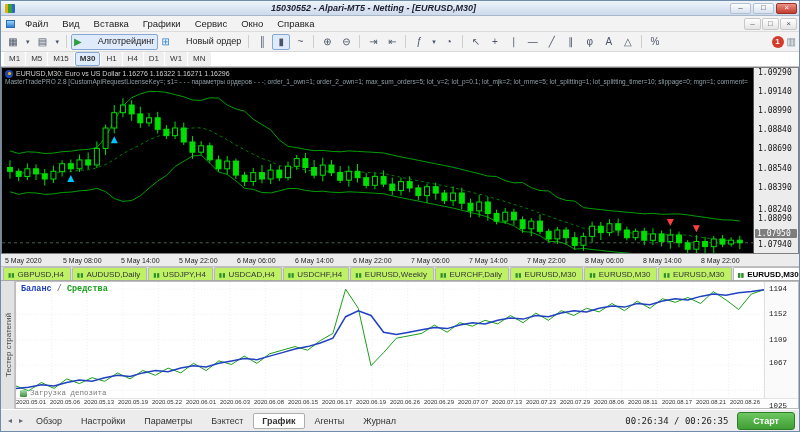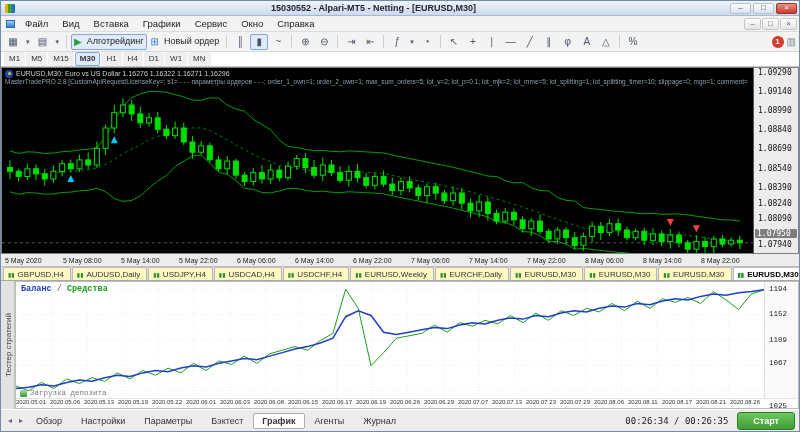--- a/index.html
+++ b/index.html
@@ -2,21 +2,21 @@
 <html><head>
 <meta charset="utf-8">
 <style>
   * { box-sizing: border-box; margin:0; padding:0; }
   html,body { width:800px; height:432px; overflow:hidden; }
   body { font-family:"Liberation Sans", sans-serif; background:#9aa7b5; }
   .window { width:800px; height:432px; display:flex; flex-direction:column; background:#ececec; border:1px solid #6f8cab; overflow:hidden; }
 
   
   .titlebar { height:15px; flex:0 0 15px; display:flex; align-items:center; padding:0 2px;
-    background:linear-gradient(#eef4fb,#ccdaeb); border-bottom:1px solid #a8b8ca; }
+    background:linear-gradient(#eef4fb,#ccdaeb); border-bottom:1px solid #a8b8ca;font-style:italic; }
   .title-icon { width:10px; height:9px; margin:0 4px 0 2px; border-radius:1px;
     background:linear-gradient(90deg,#e2b007 0 33%, #3aa13a 33% 66%, #2b66c9 66%); }
   .title-text { flex:1; text-align:center; font-size:9px; font-weight:bold; color:#223; white-space:nowrap; overflow:hidden; }
   .win-btn { width:21px; height:11px; margin-left:2px; display:flex; align-items:center; justify-content:center;
     font-size:8px; line-height:1; color:#445; border:1px solid #b2c0d2; border-radius:2px;
     background:linear-gradient(#fdfdfd,#d8e2ee); }
   .win-btn.close { background:linear-gradient(#ea9287,#c23b2e); border-color:#9c3328; color:#fff; }
 
   
   .menubar { height:16px; flex:0 0 16px; display:flex; align-items:center; background:#f3f3f3; border-bottom:1px solid #dcdcdc; padding:1px 2px; }
@@ -25,21 +25,21 @@
   .menubar-right { margin-left:auto; display:flex; gap:1px; }
   .mdi-btn { width:17px; height:12px; display:flex; align-items:center; justify-content:center; font-size:8px; color:#556; border:1px solid #c8c8c8; background:linear-gradient(#fff,#e4e4e4); border-radius:2px; }
 
   
   .toolbar { height:20px; flex:0 0 20px; display:flex; align-items:center; background:#f3f3f3; border-bottom:1px solid #d9d9d9; padding:0 3px; }
   #toolbar-buttons { display:flex; align-items:center; gap:1px; }
   .tb-btn { height:16px; min-width:18px; display:flex; align-items:center; justify-content:center; padding:0 2px;
     font-size:10px; line-height:1; color:#4a5668; border:1px solid transparent; border-radius:2px; background:transparent; }
   .tb-btn.narrow { min-width:9px; font-size:7px; }
   .tb-btn.active { border-color:#86a7d4; background:#dfeafa; }
-  .tb-btn .lbl { font-size:9px; color:#222; margin-left:5px; white-space:nowrap;text-align:right; }
+  .tb-btn .lbl { font-size:9px; color:#222; margin-left:16px; white-space:nowrap;text-align:right; }
   .tb-sep { width:1px; height:13px; background:#cfcfcf; margin:0 3px; }
   .tb-spacer { flex:1; }
   .badge { width:12px; height:12px; border-radius:50%; background:#d43b2d; color:#fff; font-size:8px; font-weight:bold;
     display:flex; align-items:center; justify-content:center; margin-right:3px; }
   .status-icn { font-size:10px; color:#7b8794; }
 
   
   .tfbar { height:15px; flex:0 0 15px; display:flex; align-items:center; gap:1px; background:#ffffff; border-bottom:1px solid #c6c6c6; padding:0 3px; }
   .tf-btn { font-size:8px; line-height:1; padding:2px 4px; color:#333; border:1px solid transparent; border-radius:2px; }
   .tf-btn.active { border-color:#86a7d4; background:#dfeafa; font-weight:bold; }
@@ -58,21 +58,21 @@
     font-size:8px; color:#111; font-family:"DejaVu Sans Mono", monospace; }
   .price-label { position:absolute; left:4px; white-space:nowrap; }
   .price-tag { position:absolute; left:1px; right:1px; background:#7d7d7d; color:#fff; padding:0 2px; border-radius:1px; }
 
   .time-axis { height:13px; flex:0 0 13px; background:#ececec; border-bottom:1px solid #c0c0c0; display:flex; align-items:center; padding-left:4px; overflow:hidden; }
   .time-label { width:58px; flex:0 0 58px; font-size:7px; color:#222; white-space:nowrap; }
 
   
   .symbol-tabs { height:14px; flex:0 0 14px; display:flex; align-items:flex-end; background:#dedede; border-bottom:1px solid #a8a8a8; padding-left:2px; overflow:hidden; }
   .sym-tab { display:flex; align-items:center; gap:3px; height:13px; padding:0 6px 0 4px; margin-right:1px;
-    font-size:8px; color:#333; background:#fef9c3; border:1px solid #b8b8b8; border-bottom:none; border-radius:2px 2px 0 0; white-space:nowrap; }
+    font-size:8px; color:#333; background:#bef264; border:1px solid #b8b8b8; border-bottom:none; border-radius:2px 2px 0 0; white-space:nowrap; }
   .sym-tab.active { background:#ffffff; font-weight:bold; color:#000; }
   .sym-icon { font-size:6px; color:#2f8f2f; }
 
   
   .tester { height:128px; flex:0 0 128px; display:flex; background:#ececec; }
   .tester-side { flex:0 0 14px; position:relative; background:#e2e2e2; border-right:1px solid #c4c4c4; }
   .tester-side span { position:absolute; top:50%; left:50%; transform:translate(-50%,-50%) rotate(-90deg);
     font-size:8px; color:#444; white-space:nowrap; }
   .tester-main { flex:1; display:flex; flex-direction:column; background:#fff; border:1px solid #bdbdbd; overflow:hidden; }
   .plotrow { flex:1; display:flex; min-height:0;font-family:Liberation Mono, monospace; }
@@ -427,21 +427,21 @@
       <div class="ea-info">MasterTradePRO 2.8 [CustomApiRequestLicenseKey=; s1= - - - параметры ордеров - - -; order_1_own=1; order_2_own=1; max_sum_orders=5; lot_v=2; lot_p=0.1; lot_mjk=2; lot_mme=5; lot_splitting=1; lot_splitting_timer=10; slippage=0; mgn=1; comment=MasterTradePRO 2.8; s9= - - - Риск Менеджер</div>
     </div>
     <div class="price-axis" id="price-axis">
         <div class="price-label" style="top: -0.172414px;">1.09290</div>
         <div class="price-label" style="top: 18.9655px;">1.09140</div>
         <div class="price-label" style="top: 38.1034px;">1.08990</div>
         <div class="price-label" style="top: 57.2414px;">1.08840</div>
         <div class="price-label" style="top: 76.3793px;">1.08690</div>
         <div class="price-label" style="top: 95.5172px;">1.08540</div>
         <div class="price-label" style="top: 114.655px;">1.08390</div>
-        <div class="price-label" style="top: 131px;">1.08240</div>
+        <div class="price-label" style="top: 137px;">1.08240</div>
         <div class="price-label" style="top: 146px;">1.08090</div>
         <div class="price-label" style="top: 172.069px;">1.07940</div>
         <div class="price-tag" style="top: 161px;">1.07950</div>
       </div>
   </div>
 
   <div class="time-axis" id="time-axis">
       <span class="time-label">5 May 2020</span>
       <span class="time-label">5 May 08:00</span>
       <span class="time-label">5 May 14:00</span>

